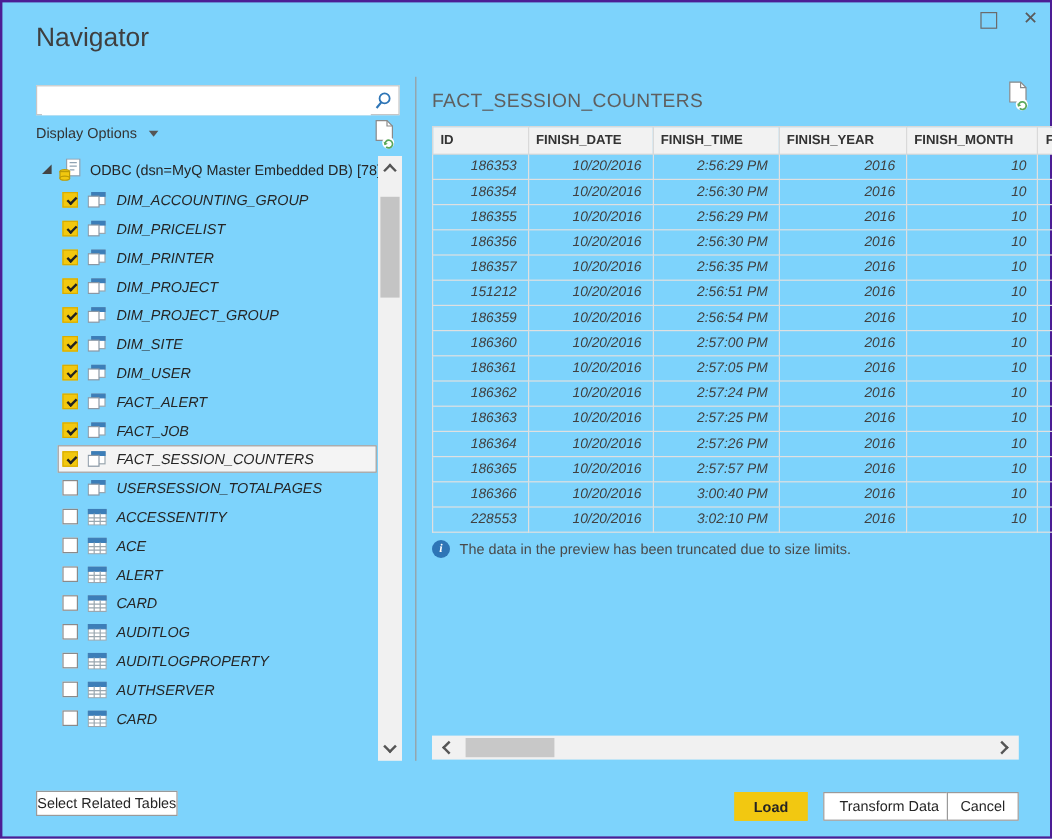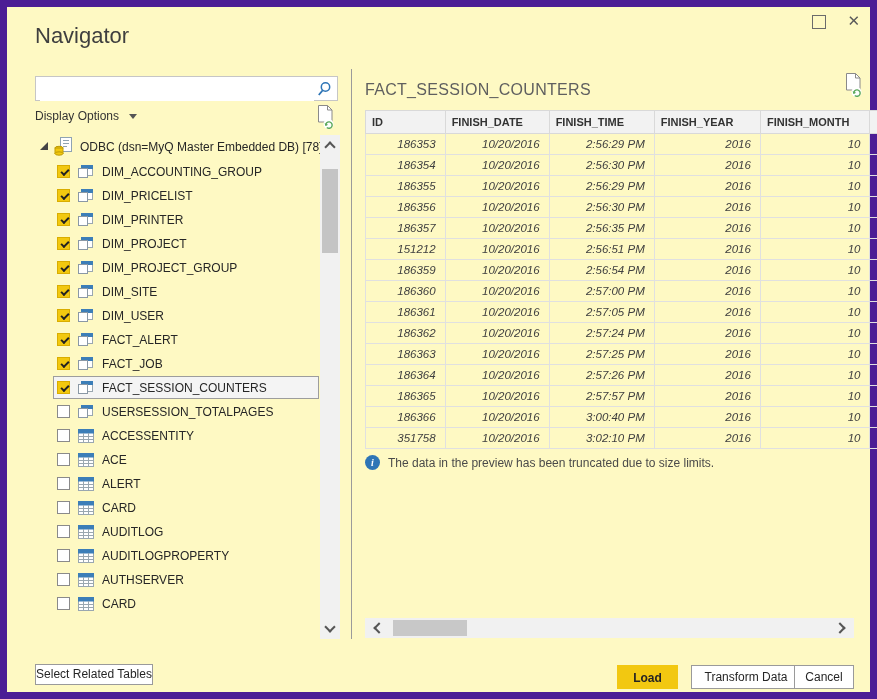--- a/index.html
+++ b/index.html
@@ -1,17 +1,17 @@
 <!DOCTYPE html>
 <html><head>
 <meta charset="utf-8">
 <style>
   html,body{margin:0;padding:0;background:#fff;}
   body{width:877px;height:699px;position:relative;font-family:"Liberation Sans",sans-serif;overflow:hidden;}
-  .dialog{position:absolute;inset:0;background:#fef9c3;border:7px solid #4c1d95;box-sizing:border-box;}
+  .dialog{position:absolute;inset:0;background:#7dd3fc;border:2px solid #4c1d95;box-sizing:border-box;}
 
   
   .dlg-title{position:absolute;left:28px;top:16px;font-size:22px;color:#3f3f3f;}
   .win-restore{position:absolute;right:44px;top:8px;width:12px;height:12px;border:1px solid #6b6b6b;}
   .win-close{position:absolute;right:10px;top:4px;font-size:15px;color:#5a5a5a;line-height:20px;}
 
   
   .search-box{position:absolute;left:28px;top:69px;width:303px;height:25px;border:1px solid #c6c6c6;box-sizing:border-box;background:#fff;}
   .search-box input{position:absolute;left:4px;top:1px;width:270px;height:21px;border:none;outline:none;font-size:12px;font-family:inherit;}
   .search-icon{position:absolute;right:5px;top:4px;}
@@ -24,21 +24,21 @@
   .tree{position:absolute;left:28px;top:127px;width:286px;height:505px;overflow:hidden;font-size:12px;color:#262626;}
   .tree-root{display:flex;align-items:center;height:25px;}
   .tri-expand{width:0;height:0;border-left:8px solid transparent;border-bottom:8px solid #444;margin:0 6px 2px 5px;}
   .tree-root .lbl{margin-left:7px;white-space:nowrap;}
   .tree-row{display:flex;align-items:center;height:23px;margin:1px 0 1px 18px;width:266px;box-sizing:border-box;border:1px solid transparent;padding-left:3px;}
   .tree-row.selected{background:#f4f4f4;border:1px solid #9d9d9d;}
   .cb{width:13px;height:13px;border:1px solid #8a8a8a;background:#fff;box-sizing:border-box;position:relative;flex:none;}
   .cb.checked{background:#F2C80F;border-color:#d9ad00;}
   .cb.checked::after{content:"";position:absolute;left:2.5px;top:2.5px;width:6px;height:3px;border-left:2px solid #222;border-bottom:2px solid #222;transform:rotate(-45deg);}
   .tree-row .ticon{margin-left:8px;flex:none;display:flex;}
-  .tree-row .lbl{margin-left:8px;white-space:nowrap;}
+  .tree-row .lbl{margin-left:8px;white-space:nowrap;font-style:italic;}
 
   
   .vscroll{position:absolute;left:313px;top:128px;width:20px;height:504px;background:#f1f1f1;}
   .vthumb{position:absolute;left:2px;top:34px;width:16px;height:84px;background:#c4c4c4;}
   .chev{display:inline-block;width:6px;height:6px;border-top:2px solid #555;border-right:2px solid #555;}
   .chev.up{transform:rotate(-45deg);}
   .chev.down{transform:rotate(135deg);}
   .chev.left{transform:rotate(-135deg);}
   .chev.right{transform:rotate(45deg);}
   .vscroll .up{position:absolute;left:6px;top:8px;}
@@ -494,21 +494,21 @@
           </tr>
           <tr>
             <td>186366</td>
             <td>10/20/2016</td>
             <td>3:00:40 PM</td>
             <td>2016</td>
             <td>10</td>
             <td></td>
           </tr>
           <tr>
-            <td>351758</td>
+            <td>228553</td>
             <td>10/20/2016</td>
             <td>3:02:10 PM</td>
             <td>2016</td>
             <td>10</td>
             <td></td>
           </tr>
         </tbody>
     </table>
   </div>
 

